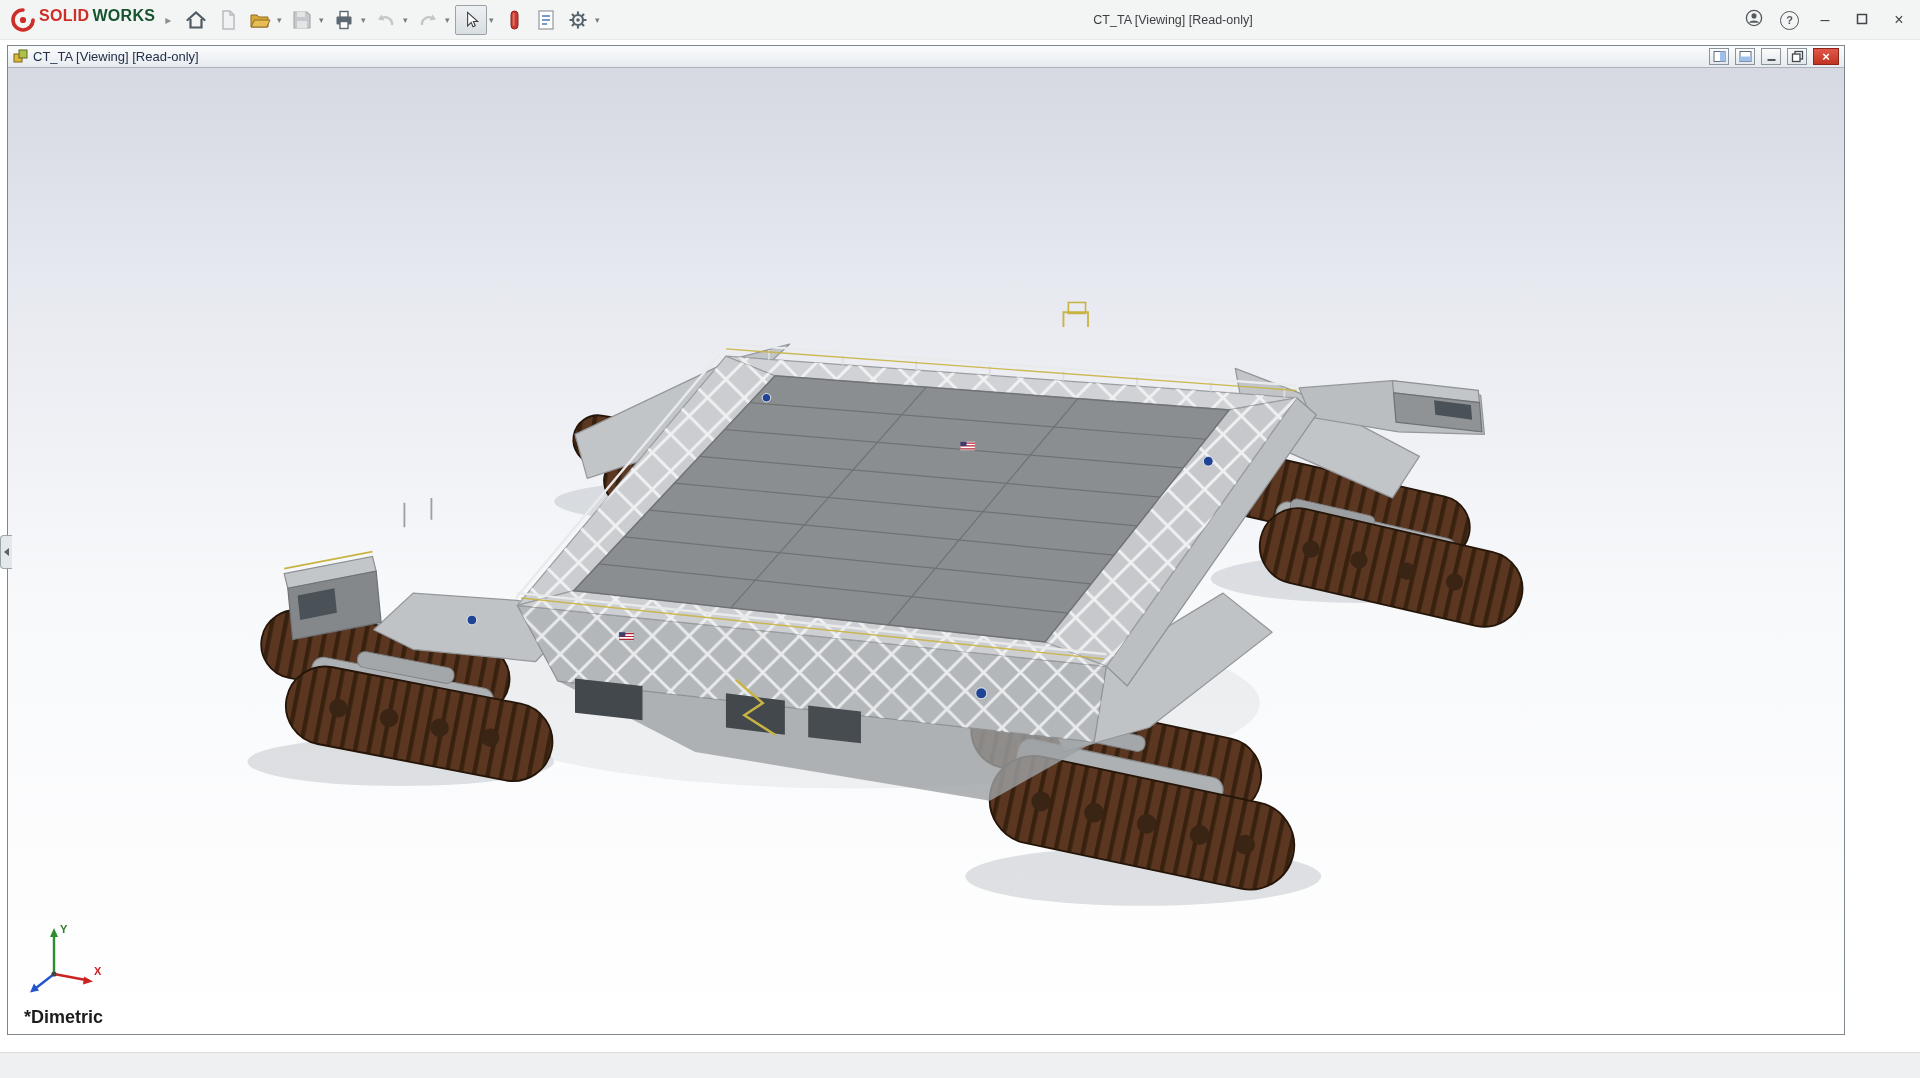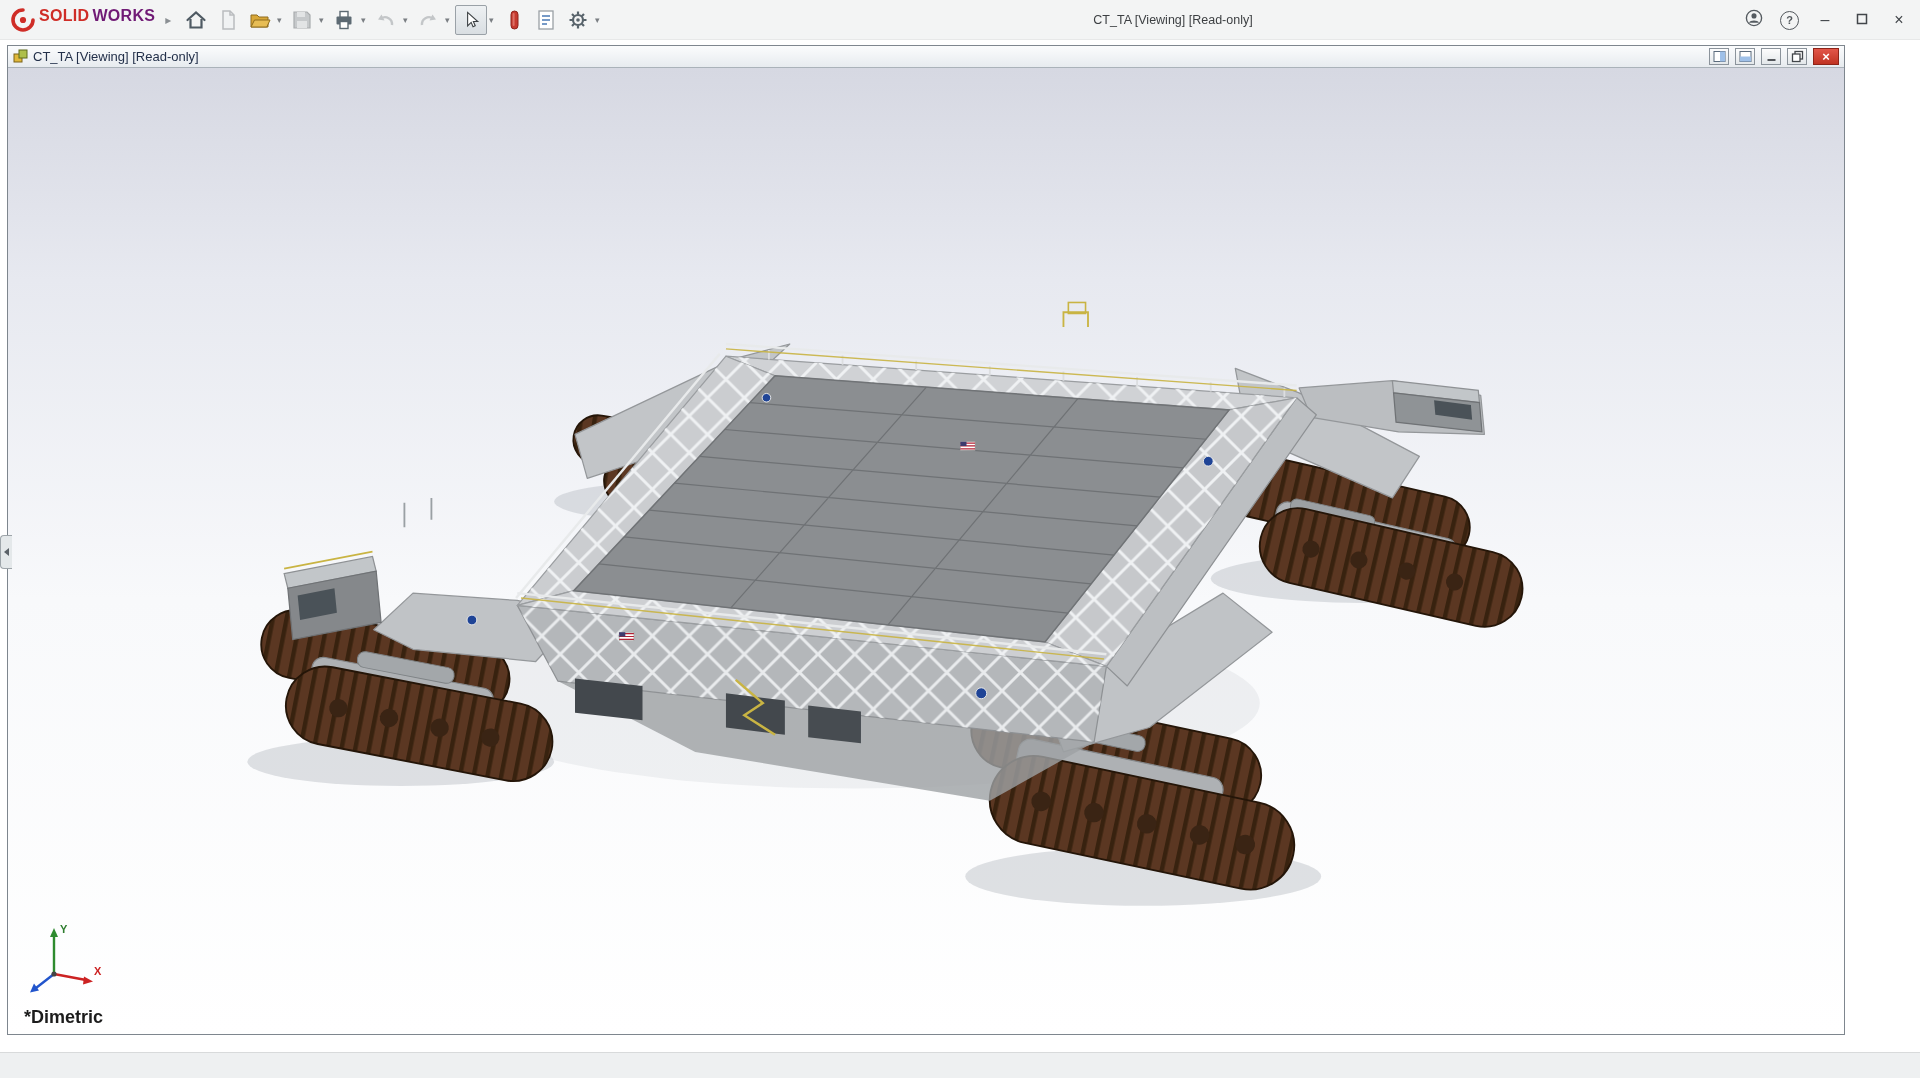--- a/index.html
+++ b/index.html
@@ -6,21 +6,21 @@
   * { margin:0; padding:0; box-sizing:border-box; }
   html,body { width:1920px; height:1078px; overflow:hidden; background:#ffffff;
               font-family:"Liberation Sans", sans-serif; }
 
   
   .titlebar { position:absolute; left:0; top:0; width:1920px; height:40px;
               background:#f3f4f4; border-bottom:1px solid #e7e8e8;
               display:flex; align-items:center; padding-left:10px; }
   .logo { display:flex; align-items:flex-start; gap:3px; margin-right:8px; }
   .logo-solid { color:#cf2d27; font-weight:bold; font-size:16px; letter-spacing:.3px; }
-  .logo-works { color:#701a75; font-weight:bold; font-size:16px; letter-spacing:.3px; }
+  .logo-works { color:#14532d; font-weight:bold; font-size:16px; letter-spacing:.3px; }
   .crumb-arrow { color:#8a8f93; font-size:12px; margin:0 10px 0 2px; }
   .tb-btn { width:30px; height:30px; display:flex; align-items:center; justify-content:center;
             border-radius:3px; position:relative; }
   .tb-drop { width:12px; font-size:9px; color:#7a7e82; text-align:center; margin-left:-2px; }
   .tb-group { display:flex; align-items:center; margin-right:2px; }
   .select-box { border:1px solid #9aa1a7; background:linear-gradient(#eef1f3,#d9dee2);
                 border-radius:2px; width:32px; height:30px; display:flex;
                 align-items:center; justify-content:center; }
   .main-title { position:absolute; left:1173px; top:0; height:40px; transform:translateX(-50%);
                 display:flex; align-items:center; font-size:12.5px; color:#3c3f42; }

